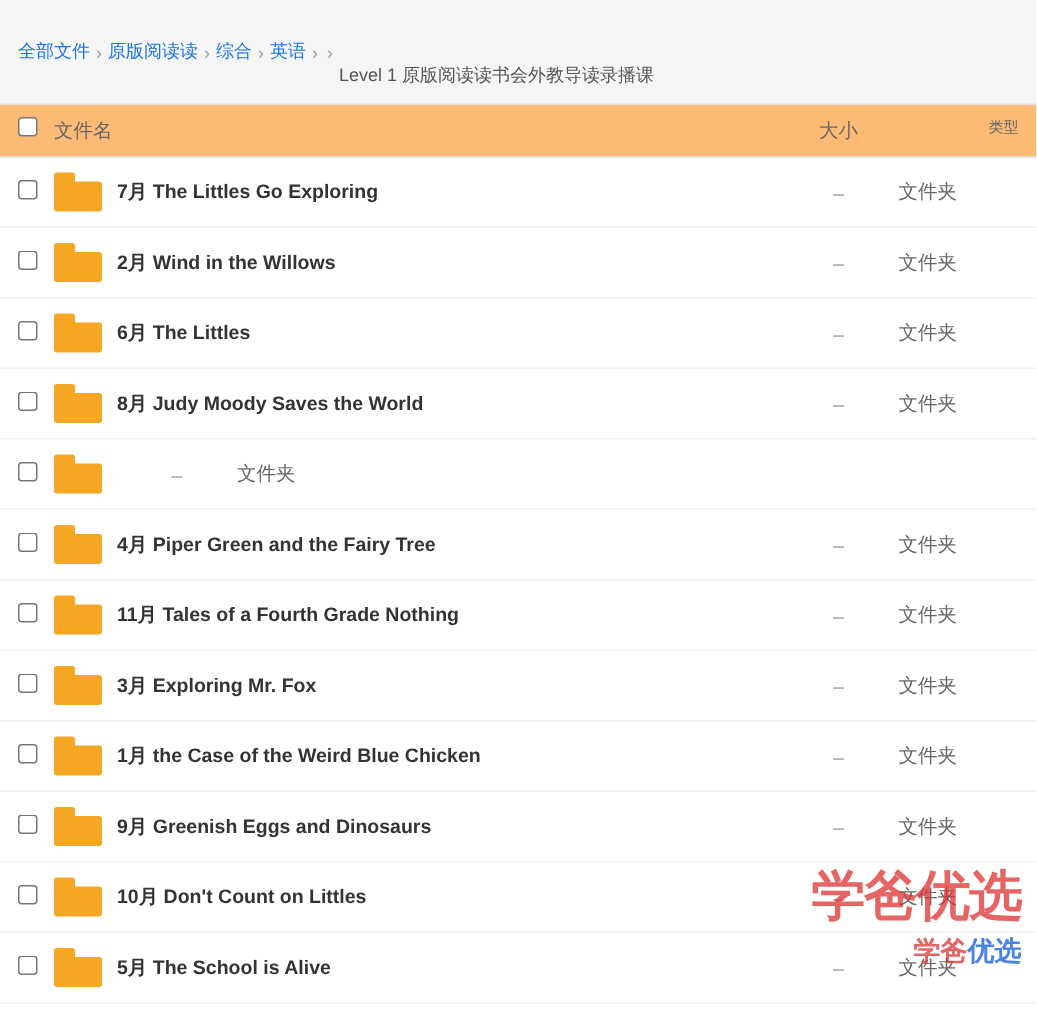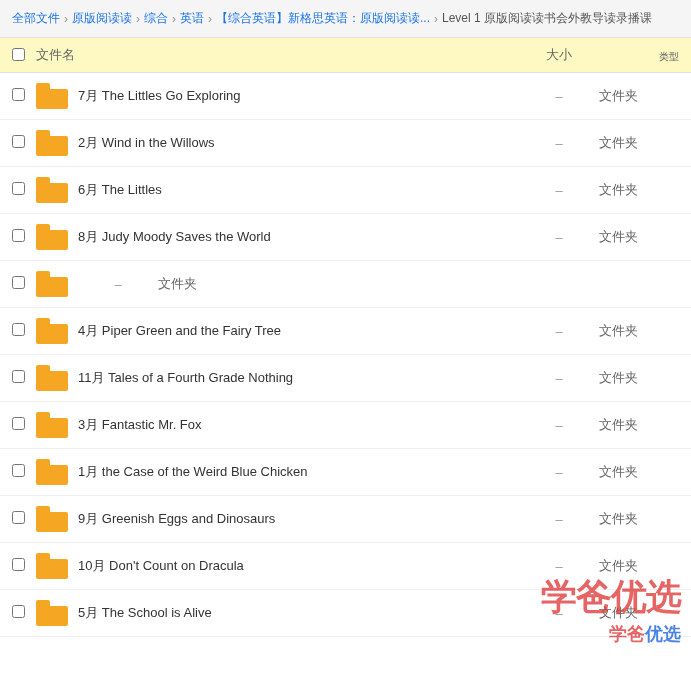--- a/index.html
+++ b/index.html
@@ -29,29 +29,30 @@
       cursor: pointer;
       white-space: nowrap;
     }
     .breadcrumb-sep {
       color: #999;
       padding: 0 2px;
     }
     .breadcrumb-current {
       color: #555;
       white-space: nowrap;
+      margin-top: 32px;
     }
 
     
     .table-header {
       display: flex;
-      align-items: flex-end;
+      align-items: flex-start;
       padding: 8px 12px;
       border-bottom: 1px solid #e0e0e0;
-      background: #fef9c3;
+      background: #fdba74;
     }
     .col-checkbox {
       width: 24px;
       flex-shrink: 0;
     }
     .col-name {
       flex: 1;
       font-weight: 500;
       color: #666;
       font-size: 13px;
@@ -112,20 +113,21 @@
       width: 14px;
       height: 8px;
       background: #F5A623;
       border-radius: 2px 2px 0 0;
     }
 
     .file-name {
       flex: 1;
       font-size: 13px;
       color: #333;
+      font-weight: bold;
     }
     .file-size {
       width: 80px;
       text-align: center;
       color: #999;
       font-size: 13px;
     }
     .file-type {
       width: 80px;
       color: #666;
@@ -163,21 +165,20 @@
 
 <nav class="breadcrumb">
   <span class="breadcrumb-item">全部文件</span>
   <span class="breadcrumb-sep">›</span>
   <span class="breadcrumb-item">原版阅读读</span>
   <span class="breadcrumb-sep">›</span>
   <span class="breadcrumb-item">综合</span>
   <span class="breadcrumb-sep">›</span>
   <span class="breadcrumb-item">英语</span>
   <span class="breadcrumb-sep">›</span>
-  <span class="breadcrumb-item">【综合英语】新格思英语：原版阅读读...</span>
   <span class="breadcrumb-sep">›</span>
   <span class="breadcrumb-current">Level 1 原版阅读读书会外教导读录播课</span>
 </nav>
 
 <div class="table-header">
   <div class="col-checkbox">
     <input type="checkbox" style="">
   </div>
   <div class="col-name">文件名</div>
   <div class="col-size">大小</div>
@@ -261,21 +262,21 @@
       <div class="file-size">–</div>
       <div class="file-type">文件夹</div>
     </div>
     <div class="file-row">
       <div class="col-checkbox">
         <input type="checkbox" style="">
       </div>
       <div class="folder-icon">
         <div class="folder-shape"></div>
       </div>
-      <div class="file-name">3月 Fantastic Mr. Fox</div>
+      <div class="file-name">3月 Exploring Mr. Fox</div>
       <div class="file-size">–</div>
       <div class="file-type">文件夹</div>
     </div>
     <div class="file-row">
       <div class="col-checkbox">
         <input type="checkbox" style="">
       </div>
       <div class="folder-icon">
         <div class="folder-shape"></div>
       </div>
@@ -294,21 +295,21 @@
       <div class="file-size">–</div>
       <div class="file-type">文件夹</div>
     </div>
     <div class="file-row">
       <div class="col-checkbox">
         <input type="checkbox" style="">
       </div>
       <div class="folder-icon">
         <div class="folder-shape"></div>
       </div>
-      <div class="file-name">10月 Don't Count on Dracula</div>
+      <div class="file-name">10月 Don't Count on Littles</div>
       <div class="file-size">–</div>
       <div class="file-type">文件夹</div>
     </div>
     <div class="file-row">
       <div class="col-checkbox">
         <input type="checkbox" style="">
       </div>
       <div class="folder-icon">
         <div class="folder-shape"></div>
       </div>

